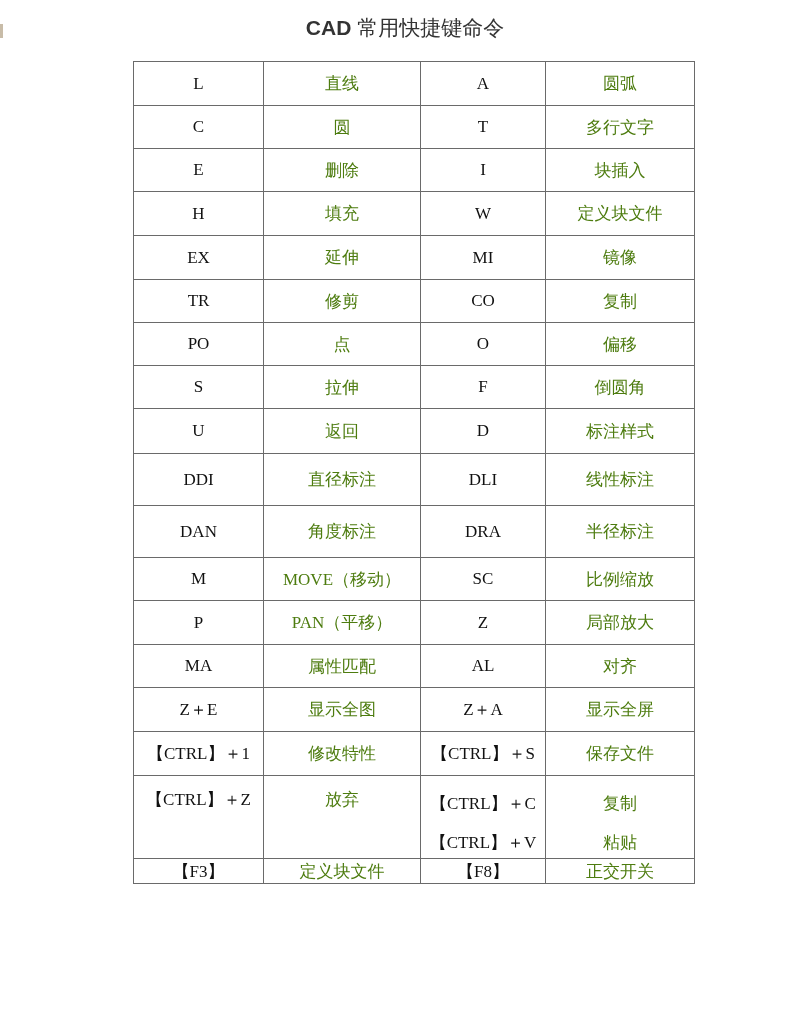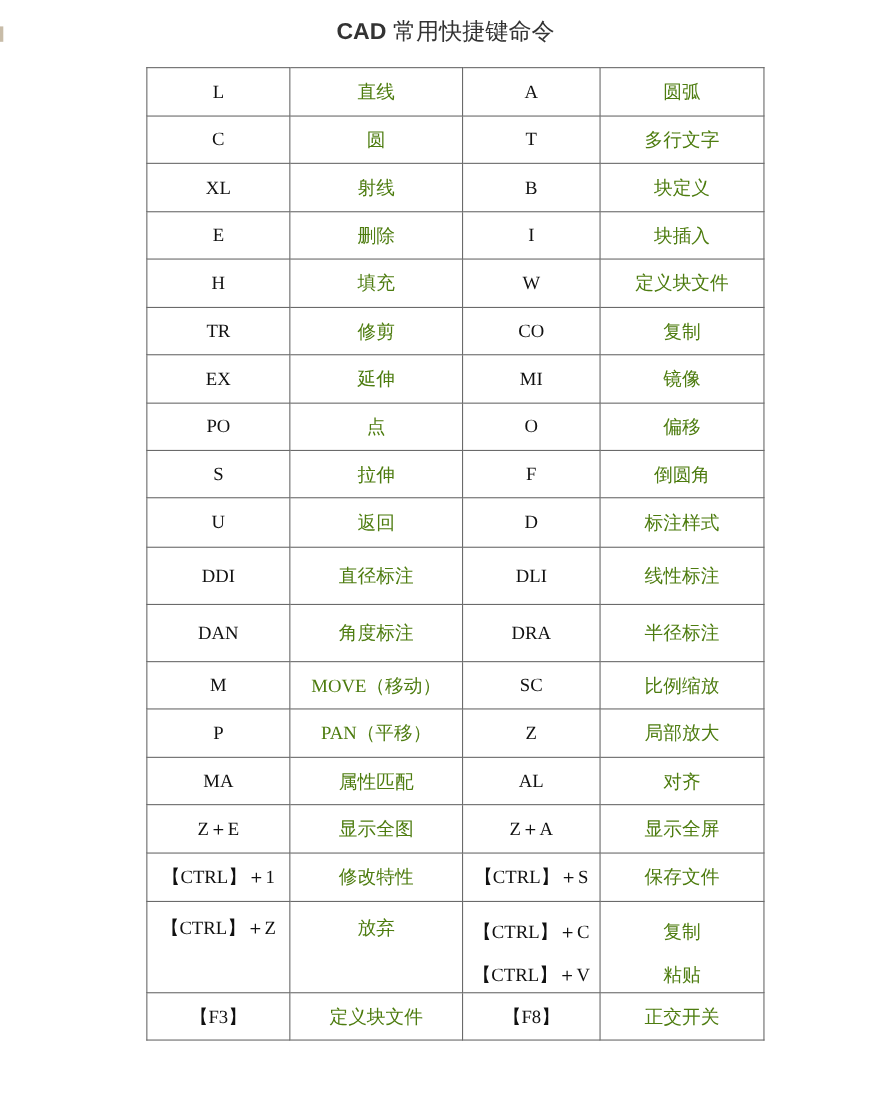--- a/index.html
+++ b/index.html
@@ -49,49 +49,43 @@
         <td class="desc">直线</td>
         <td class="code">A</td>
         <td class="desc">圆弧</td>
       </tr>
     <tr style="height:43px">
         <td class="code">C</td>
         <td class="desc">圆</td>
         <td class="code">T</td>
         <td class="desc">多行文字</td>
       </tr>
-    <tr style="height:44px">
-        <td class="code">XL</td>
-        <td class="desc">射线</td>
-        <td class="code">B</td>
-        <td class="desc">块定义</td>
-      </tr>
     <tr style="height:43px">
         <td class="code">E</td>
         <td class="desc">删除</td>
         <td class="code">I</td>
         <td class="desc">块插入</td>
       </tr>
     <tr style="height:44px">
         <td class="code">H</td>
         <td class="desc">填充</td>
         <td class="code">W</td>
         <td class="desc">定义块文件</td>
       </tr>
+    <tr style="height:44px">
+        <td class="code">EX</td>
+        <td class="desc">延伸</td>
+        <td class="code">MI</td>
+        <td class="desc">镜像</td>
+      </tr>
     <tr style="height:43px">
         <td class="code">TR</td>
         <td class="desc">修剪</td>
         <td class="code">CO</td>
         <td class="desc">复制</td>
-      </tr>
-    <tr style="height:44px">
-        <td class="code">EX</td>
-        <td class="desc">延伸</td>
-        <td class="code">MI</td>
-        <td class="desc">镜像</td>
       </tr>
     <tr style="height:43px">
         <td class="code">PO</td>
         <td class="desc">点</td>
         <td class="code">O</td>
         <td class="desc">偏移</td>
       </tr>
     <tr style="height:43px">
         <td class="code">S</td>
         <td class="desc">拉伸</td>
@@ -155,20 +149,20 @@
           <span>【CTRL】＋V</span>
         </div>
       </td>
       <td class="desc">
         <div class="twoline">
           <span>复制</span>
           <span>粘贴</span>
         </div>
       </td>
     </tr>
-    <tr style="height:43px">
+    <tr style="height:25px">
         <td class="code">【F3】</td>
         <td class="desc">定义块文件</td>
         <td class="code">【F8】</td>
         <td class="desc">正交开关</td>
       </tr>
   </tbody>
 </table>
 
 </body></html>

